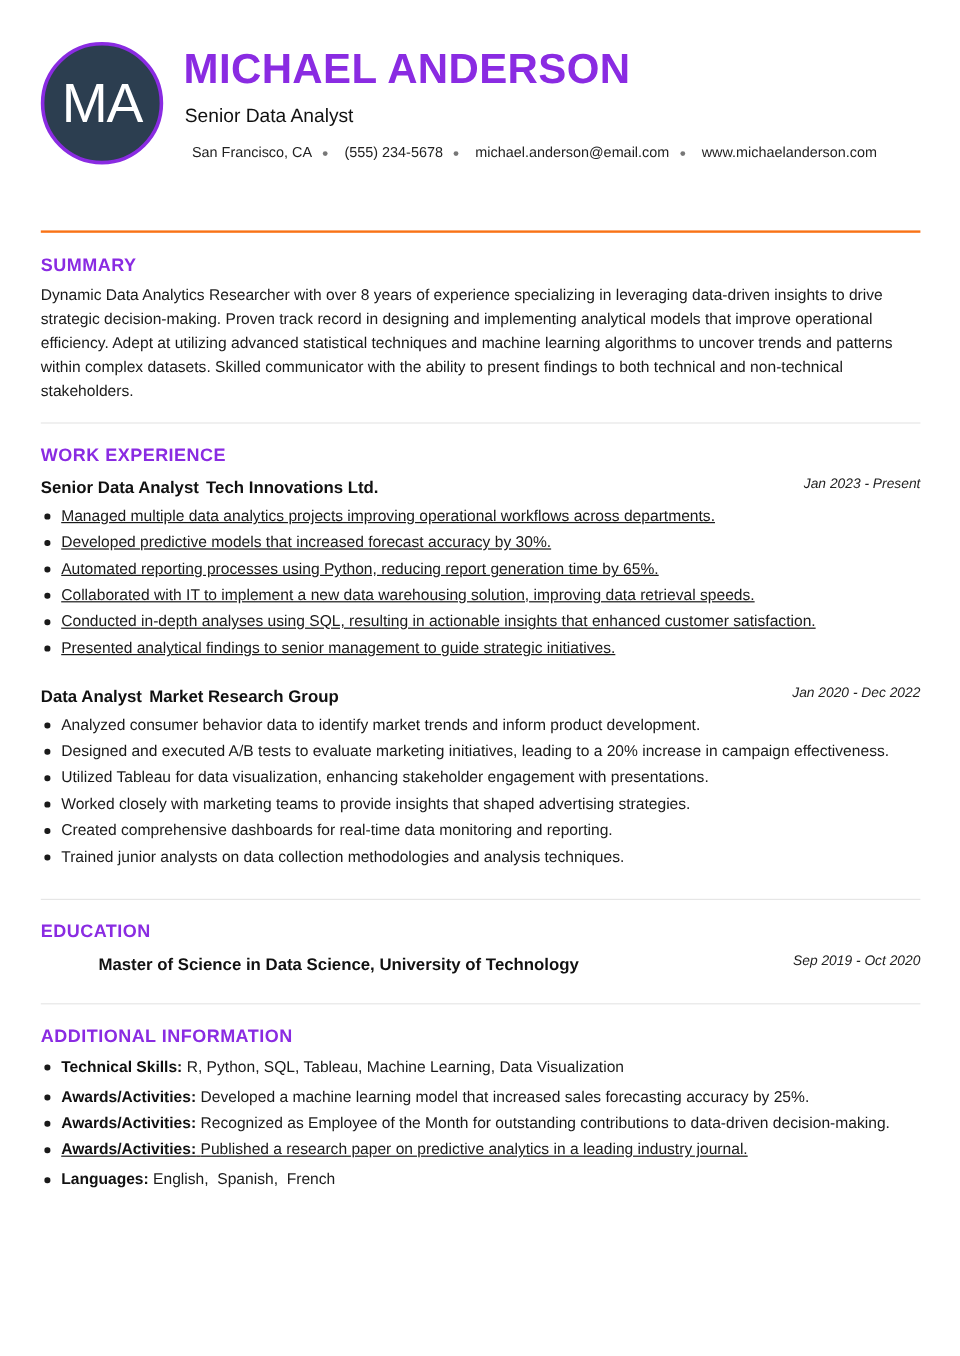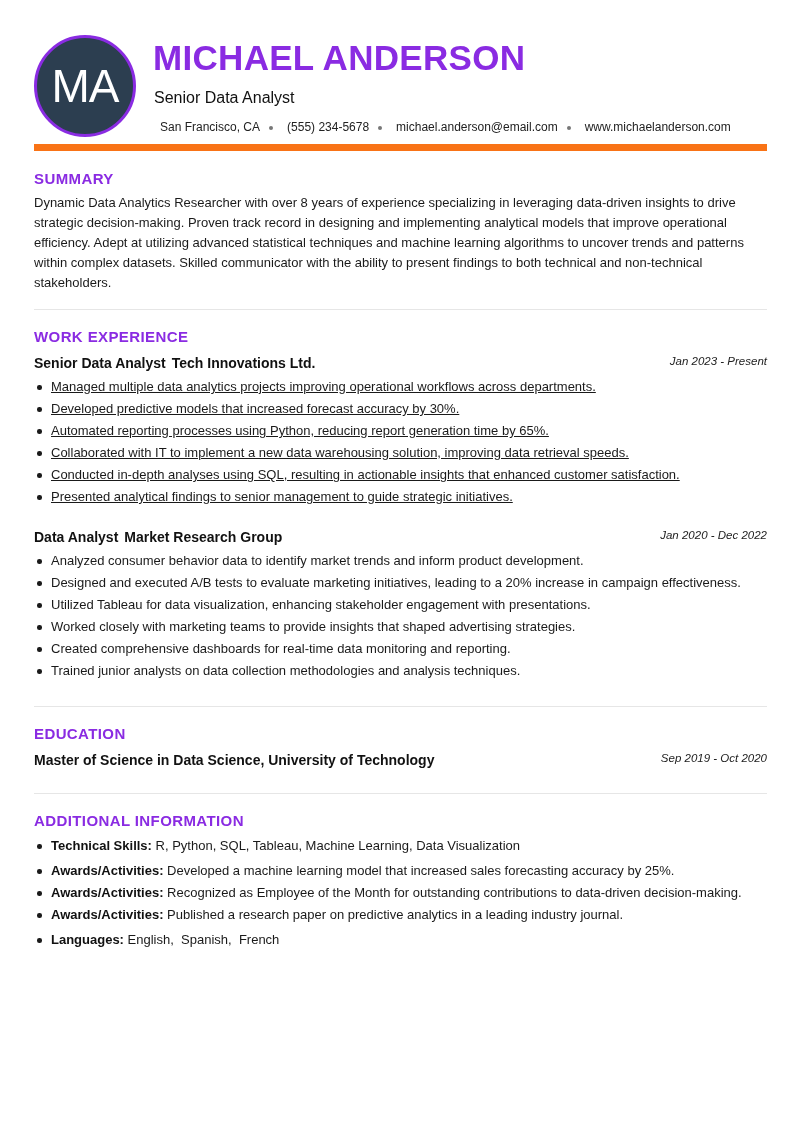--- a/index.html
+++ b/index.html
@@ -6,21 +6,21 @@
   html, body { width: 800px; height: 1130px; background: #ffffff; }
   body {
     font-family: "Liberation Sans", "DejaVu Sans", sans-serif;
     color: #1a1a1a;
     position: relative;
     overflow: hidden;
   }
   .page { position: absolute; left: 34px; top: 0; width: 733px; }
 
   
-  .header { position: relative; height: 151px; border-bottom: 7px solid #f97316; }
+  .header { position: relative; height: 194px; border-bottom: 2px solid #f97316; }
   .avatar {
     position: absolute; left: 0; top: 35px;
     width: 102px; height: 102px; border-radius: 50%;
     background: #2c3e50; border: 3px solid #8a2be2;
     display: flex; align-items: center; justify-content: center;
     color: #ffffff; font-size: 46px; letter-spacing: -1px;
   }
   .name {
     position: absolute; left: 119px; top: 38px;
     font-size: 35px; font-weight: bold; color: #8a2be2; letter-spacing: 0.3px;
@@ -116,42 +116,42 @@
         <li>Utilized Tableau for data visualization, enhancing stakeholder engagement with presentations.</li>
         <li>Worked closely with marketing teams to provide insights that shaped advertising strategies.</li>
         <li>Created comprehensive dashboards for real-time data monitoring and reporting.</li>
         <li>Trained junior analysts on data collection methodologies and analysis techniques.</li>
       </ul>
     </div>
   </div>
 
   <div class="section" style="padding-top:18px; padding-bottom:25px;">
     <div class="section-title">EDUCATION</div>
-    <div class="job-head" style="margin-top:10px;">
+    <div class="job-head" style="margin-top:10px;margin-left:48px;">
       <div class="job-title">Master of Science in Data Science, University of Technology</div>
       <div class="date">Sep 2019 - Oct 2020</div>
     </div>
   </div>
 
   <div style="padding-top:18px;">
     <div class="section-title">ADDITIONAL INFORMATION</div>
     <ul class="bullets" style="margin-top:6px;">
       <li style="margin-bottom:3px;">
         <span class="label">Technical Skills:</span>
         <span>R, Python, SQL, Tableau, Machine Learning, Data Visualization</span>
       </li>
       <li>
         <span class="label">Awards/Activities:</span>
         <span>Developed a machine learning model that increased sales forecasting accuracy by 25%.</span>
       </li>
       <li>
         <span class="label">Awards/Activities:</span>
         <span>Recognized as Employee of the Month for outstanding contributions to data-driven decision-making.</span>
       </li>
-      <li style="margin-bottom:3px;">
+      <li style="margin-bottom:3px;text-decoration:underline;">
         <span class="label">Awards/Activities:</span>
         <span>Published a research paper on predictive analytics in a leading industry journal.</span>
       </li>
       <li>
         <span class="label">Languages:</span>
         <span style="white-space:pre;">English,  Spanish,  French</span>
       </li>
     </ul>
   </div>
 

